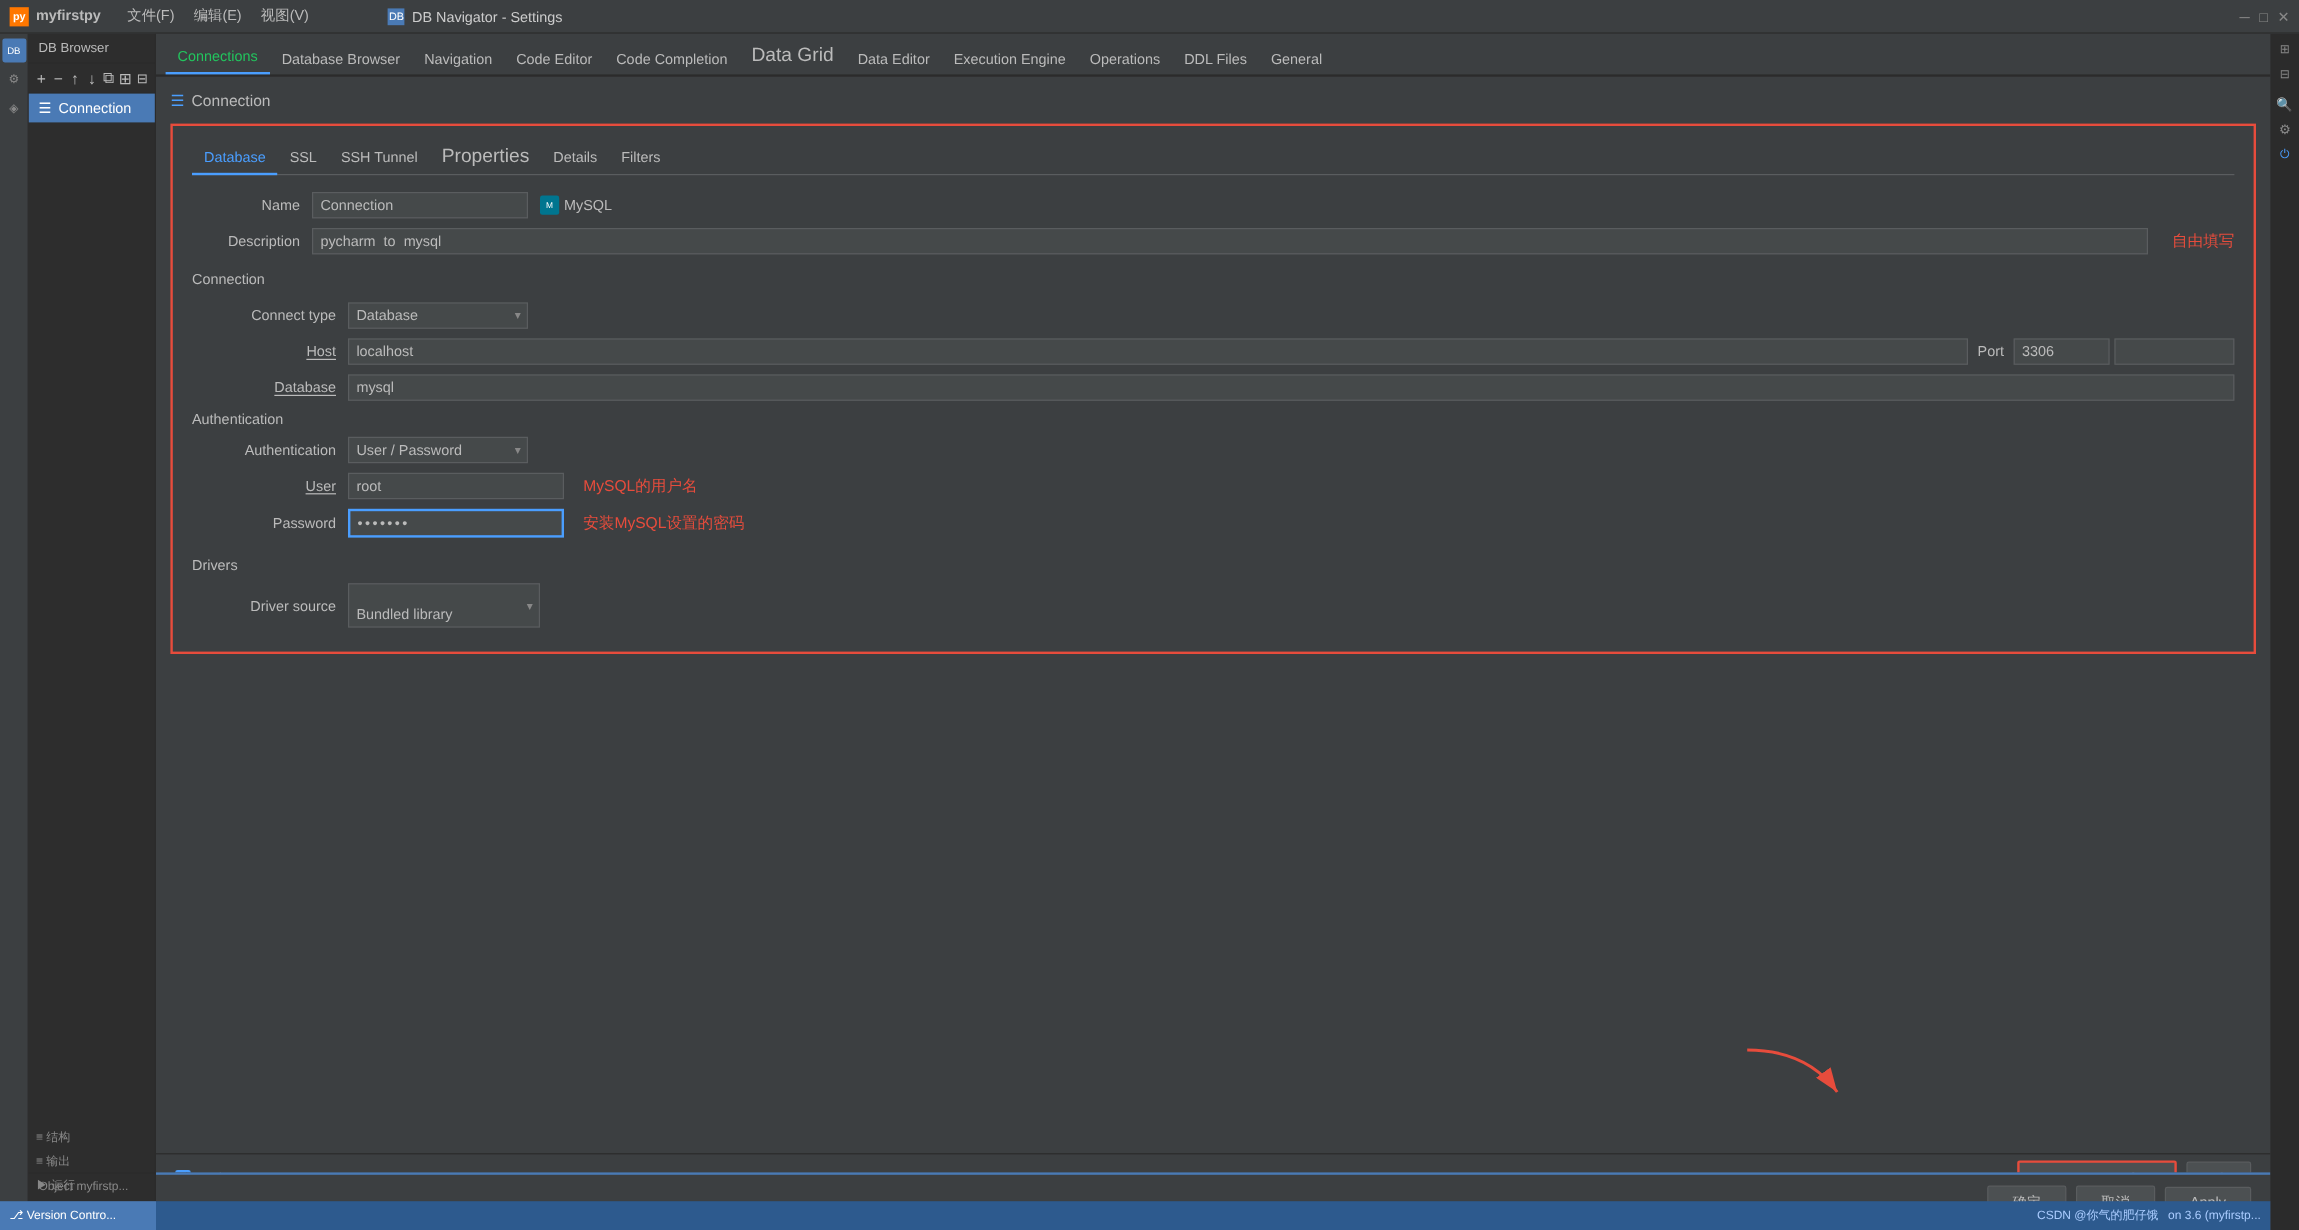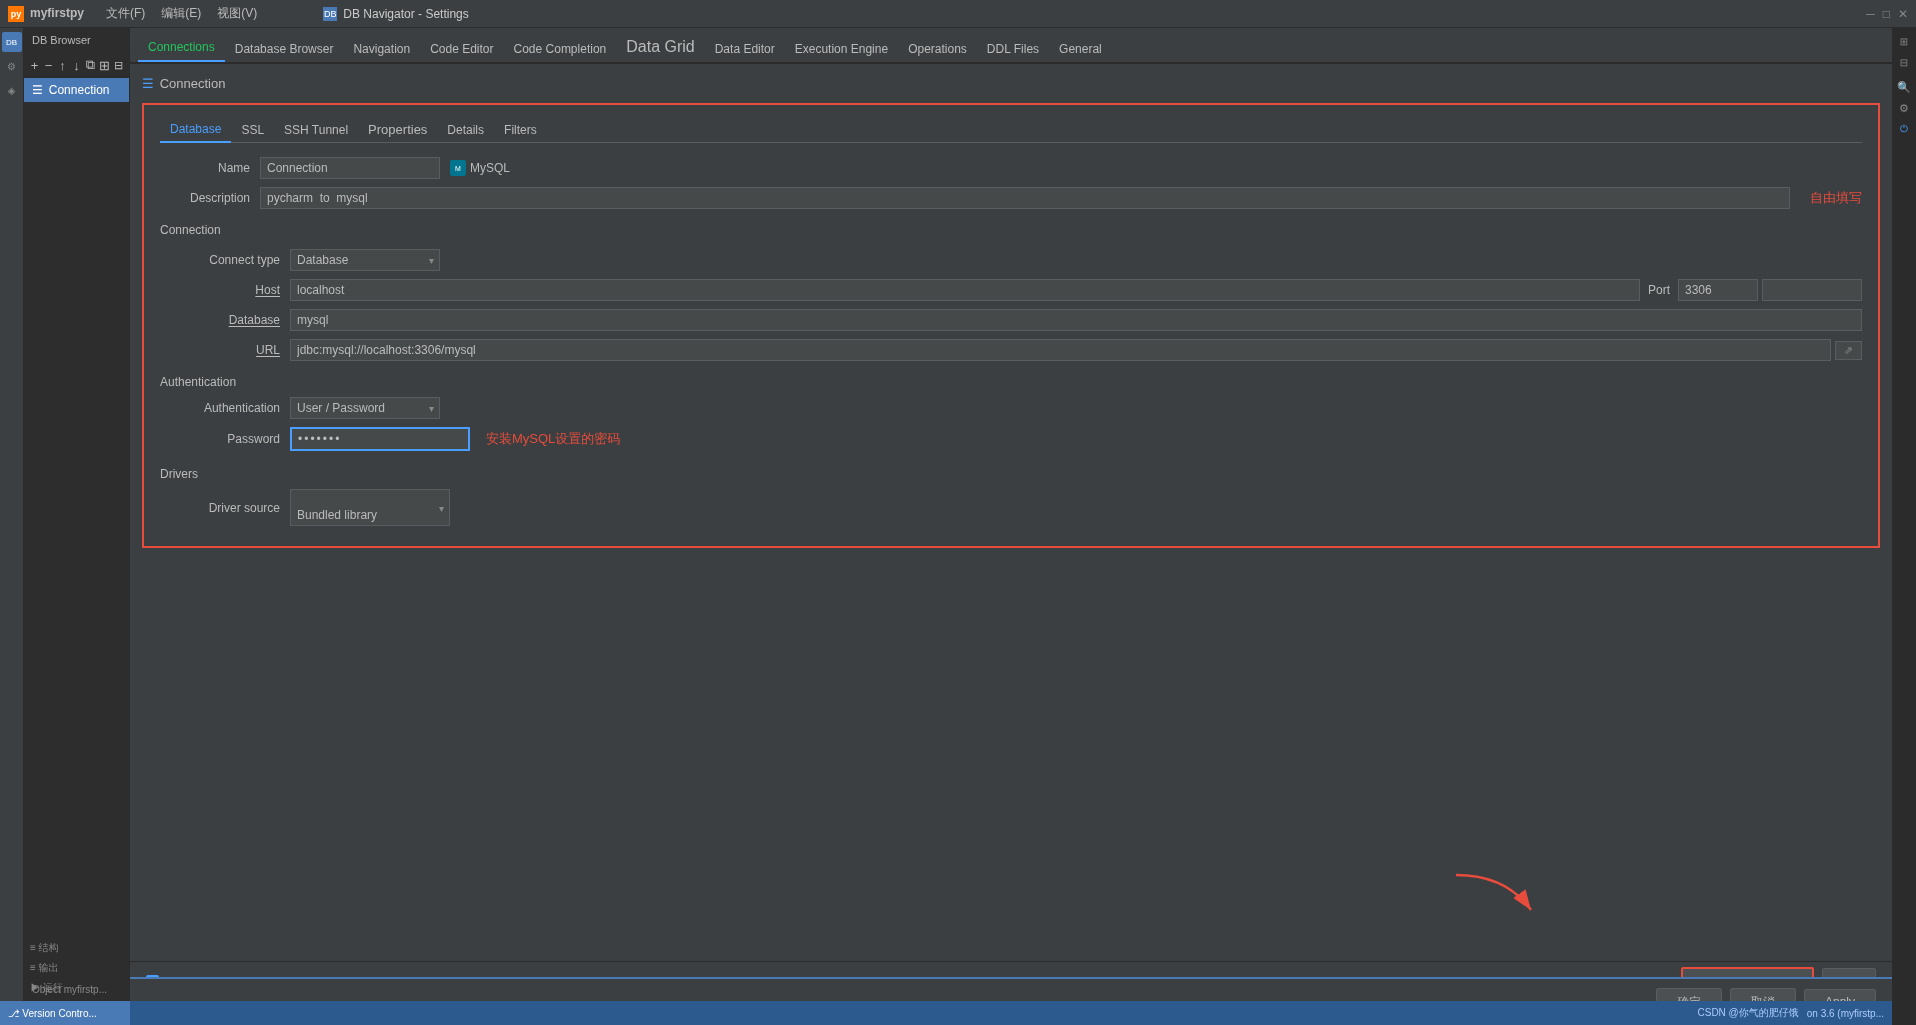--- a/index.html
+++ b/index.html
@@ -126,21 +126,21 @@
       <div style="display:flex;border-bottom:1px solid #5a5d5f;margin-bottom:14px;">
         <button style="padding:5px 10px;font-size:12px;color:#4a9eff;background:none;border:none;border-bottom:2px solid #4a9eff;cursor:pointer;margin-bottom:-1px;">
           <span>Database</span>
         </button>
         <button style="padding:5px 10px;font-size:12px;color:#bbbbbb;background:none;border:none;cursor:pointer;">
           <span>SSL</span>
         </button>
         <button style="padding:5px 10px;font-size:12px;color:#bbbbbb;background:none;border:none;cursor:pointer;">
           <span>SSH Tunnel</span>
         </button>
-        <button style="padding:5px 10px;font-size:13px;color:#bbbbbb;background:none;border:none;cursor:pointer;">
+        <button style="padding:5px 10px;font-size:16px;color:#bbbbbb;background:none;border:none;cursor:pointer;">
           <span>Properties</span>
         </button>
         <button style="padding:5px 10px;font-size:12px;color:#bbbbbb;background:none;border:none;cursor:pointer;">
           <span>Details</span>
         </button>
         <button style="padding:5px 10px;font-size:12px;color:#bbbbbb;background:none;border:none;cursor:pointer;">
           <span>Filters</span>
         </button>
       </div>
 
@@ -179,40 +179,40 @@
         <span style="color:#bbbbbb;font-size:12px;margin:0 8px;flex-shrink:0;">Port</span>
         <input type="text" style="background: rgb(69, 73, 74); border: 1px solid rgb(90, 93, 95); color: rgb(187, 187, 187); padding: 3px 6px; font-size: 12px; outline: none; width: 80px; flex: 0 0 80px;" value="3306">
         <input type="text" style="background: rgb(69, 73, 74); border: 1px solid rgb(90, 93, 95); color: rgb(187, 187, 187); padding: 3px 6px; font-size: 12px; outline: none; width: 100px; margin-left: 4px;" value="">
       </div>
 
       <div style="display:flex;align-items:center;margin-bottom:8px;padding-left:20px;">
         <div style="width:110px;text-align:right;padding-right:10px;color:#bbbbbb;font-size:12px;flex-shrink:0;text-decoration:underline;text-underline-offset:2px;">Database</div>
         <input type="text" style="background: rgb(69, 73, 74); border: 1px solid rgb(90, 93, 95); color: rgb(187, 187, 187); padding: 3px 6px; font-size: 12px; outline: none; flex: 1 1 0%;" value="mysql">
       </div>
 
-      <div style="display:flex;align-items:center;margin-bottom:14px;padding-left:20px;">
-        <div style="width:110px;text-align:right;padding-right:10px;color:#bbbbbb;font-size:12px;flex-shrink:0;text-decoration:underline;text-underline-offset:2px;">URL</div>
-        <input type="text" style="background: rgb(69, 73, 74); border: 1px solid rgb(90, 93, 95); color: rgb(187, 187, 187); padding: 3px 6px; font-size: 12px; outline: none; flex: 1 1 0%;" value="jdbc:mysql://localhost:3306/mysql">
-        <button style="background:#45494a;border:1px solid #5a5d5f;color:#888;padding:2px 8px;cursor:pointer;font-size:11px;margin-left:4px;flex-shrink:0;">⇗</button>
-      </div>
 
       <div style="color:#bbbbbb;font-size:12px;margin-bottom:8px;">Authentication</div>
 
       <div style="display:flex;align-items:center;margin-bottom:8px;padding-left:20px;">
         <div style="width:110px;text-align:right;padding-right:10px;color:#bbbbbb;font-size:12px;flex-shrink:0;">Authentication</div>
         <div style="position:relative;display:inline-block;">
           <select style="background:#45494a;border:1px solid #5a5d5f;color:#bbbbbb;padding:3px 24px 3px 6px;font-size:12px;outline:none;appearance:none;-webkit-appearance:none;min-width:150px;cursor:pointer;">
             <option>User / Password</option>
             <option>No auth</option>
             <option>LDAP</option>
           </select>
           <span style="position:absolute;right:6px;top:50%;transform:translateY(-50%);color:#888;pointer-events:none;font-size:10px;">▾</span>
         </div>
       </div>
 
+      <div style="display:flex;align-items:center;margin-bottom:8px;padding-left:20px;">
+        <div style="width:110px;text-align:right;padding-right:10px;color:#bbbbbb;font-size:12px;flex-shrink:0;text-decoration:underline;text-underline-offset:2px;">User</div>
+        <input type="text" style="background: rgb(69, 73, 74); border: 1px solid rgb(90, 93, 95); color: rgb(187, 187, 187); padding: 3px 6px; font-size: 12px; outline: none; width: 180px;" value="root">
+        <span style="color:#e74c3c;font-size:13px;margin-left:16px;">MySQL的用户名</span>
+      </div>
 
       <div style="display:flex;align-items:center;margin-bottom:16px;padding-left:20px;">
         <div style="width:110px;text-align:right;padding-right:10px;color:#bbbbbb;font-size:12px;flex-shrink:0;">Password</div>
         <input type="password" style="background: rgb(69, 73, 74); border: 2px solid rgb(74, 158, 255); color: rgb(187, 187, 187); padding: 3px 6px; font-size: 12px; outline: none; width: 180px; letter-spacing: 2px;" value="1234567">
         <span style="color:#e74c3c;font-size:13px;margin-left:16px;">安装MySQL设置的密码</span>
       </div>
 
       <div style="color:#bbbbbb;font-size:12px;margin-bottom:8px;">Drivers</div>
 
       <div style="display:flex;align-items:center;margin-bottom:8px;padding-left:20px;">

